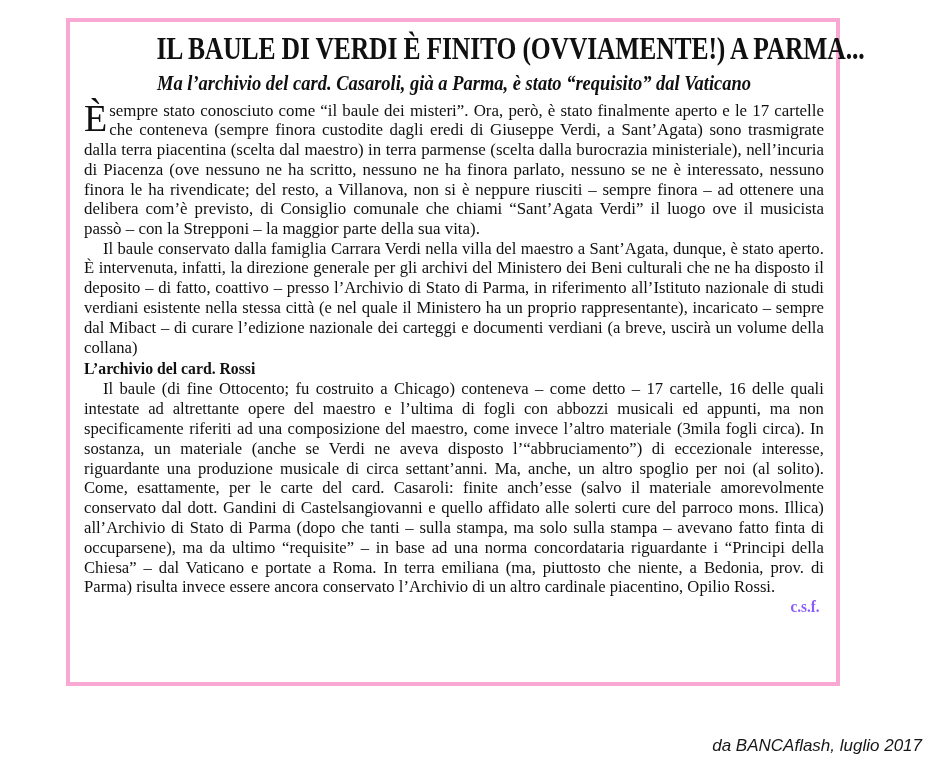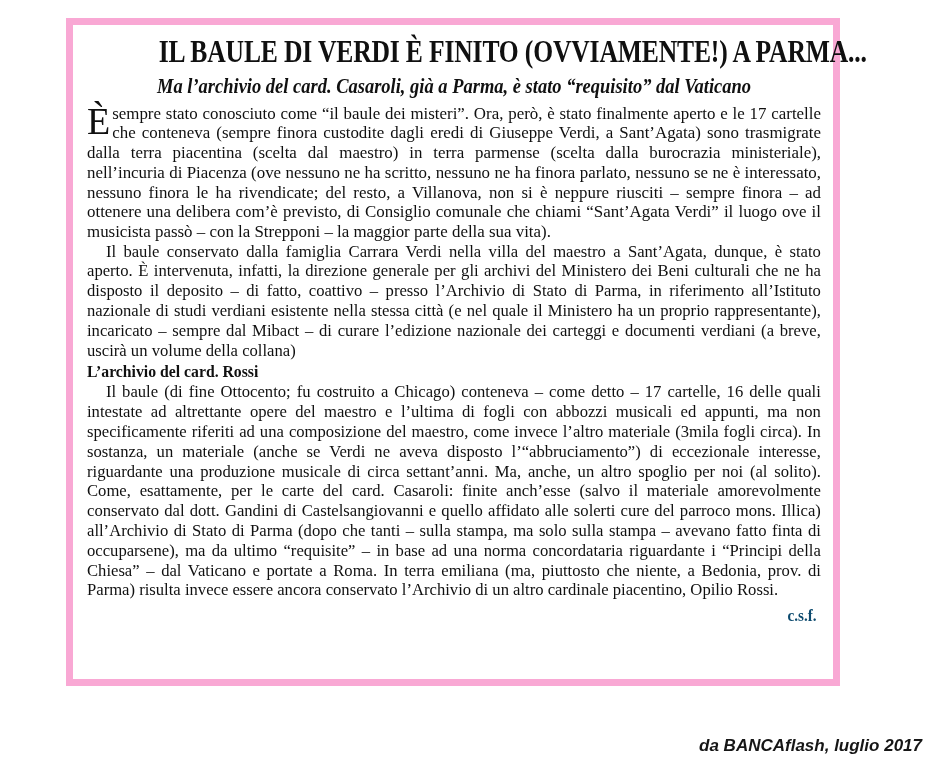--- a/index.html
+++ b/index.html
@@ -25,21 +25,21 @@
   }
 
   
   #article-frame {
     position: absolute;
     left: 66px;
     top: 18px;
     width: 774px;
     height: 668px;
     box-sizing: border-box;
-    border: 7px solid #f9a8d4;
+    border: 4px solid #f9a8d4;
     background: #ffffff;
   }
 
   .frame-inner {
     padding: 6px 10px 0 12px;
   }
 
   
   .headline {
     font-family: "Liberation Serif", serif;
@@ -136,22 +136,21 @@
     color: #101010;
     margin: 2px 0 0 0;
     transform: scaleX(0.96);
     transform-origin: 0 50%;
   }
 
   
   .sig {
     text-align: right;
     font-family: "Liberation Serif", serif;
-    color: #0c4a6e;
-    margin-top: 6px;
+    color: #8b5cf6;
     padding-right: 4px;
   }
   .sig .initials {
     font-weight: 700;
     font-size: 16.5px;
     line-height: 19px;
     transform: scaleX(0.92);
     transform-origin: 100% 50%;
     display: inline-block;
   }
@@ -165,21 +164,21 @@
     display: inline-block;
   }
 
   
   #source-credit {
     position: absolute;
     right: 18px;
     top: 736px;
     font-family: "Liberation Sans", sans-serif;
     font-style: italic;
-    font-weight: 700;
+    font-weight: 400;
     font-size: 17px;
     color: #161616;
     white-space: nowrap;
   }
 </style>
 </head>
 <body>
 
 <div id="page">
 

